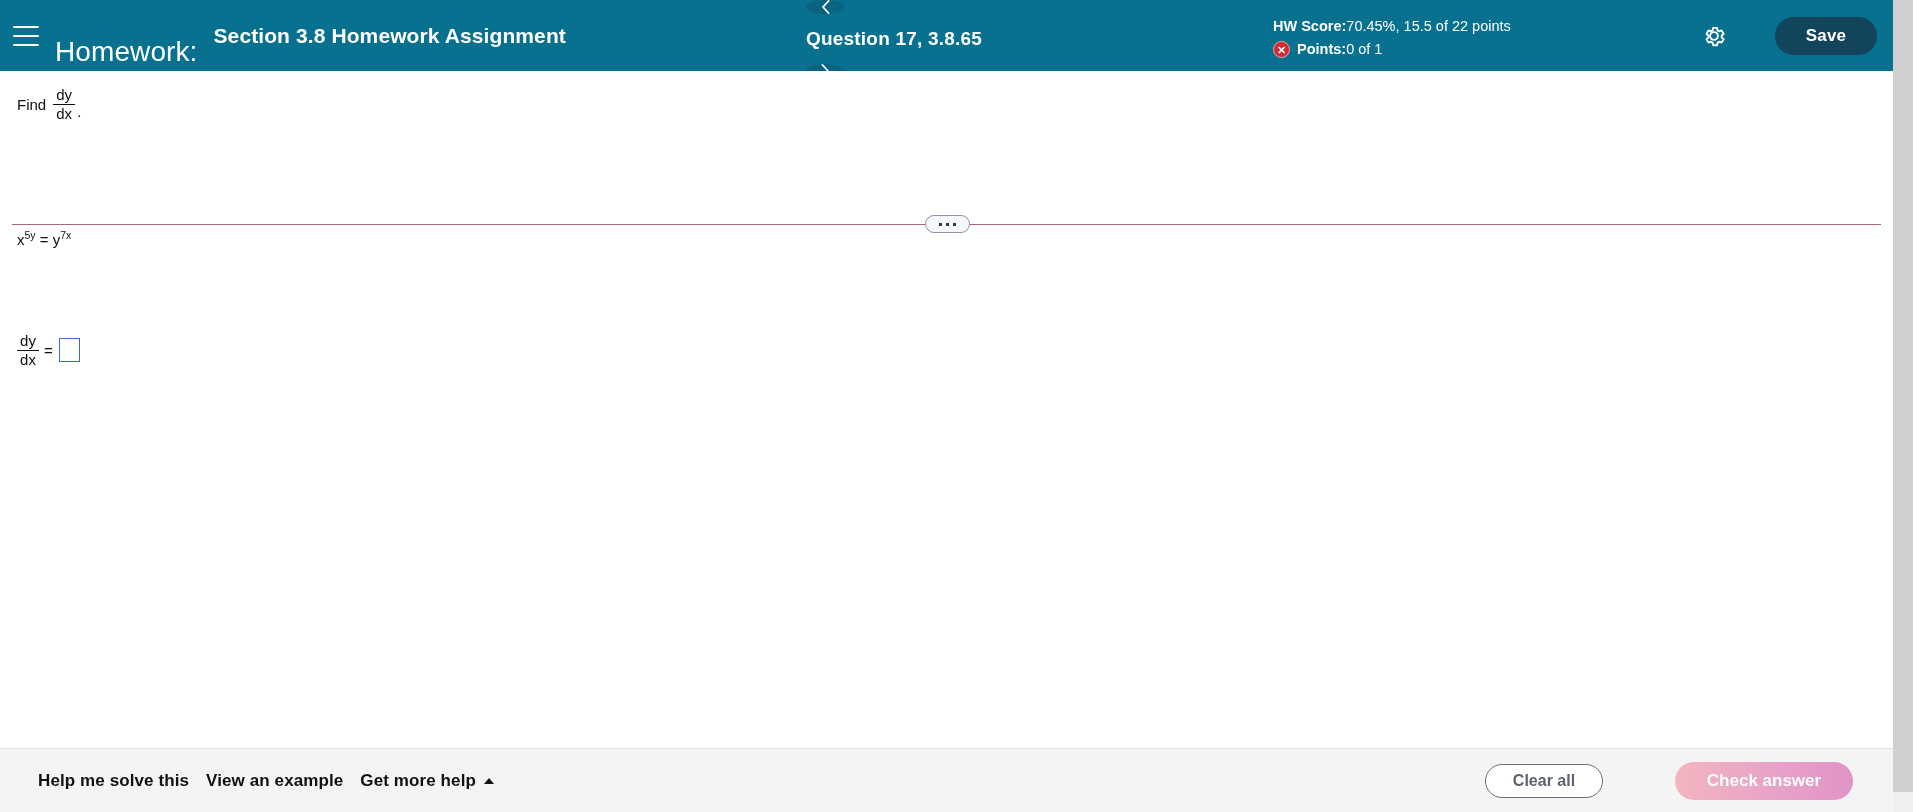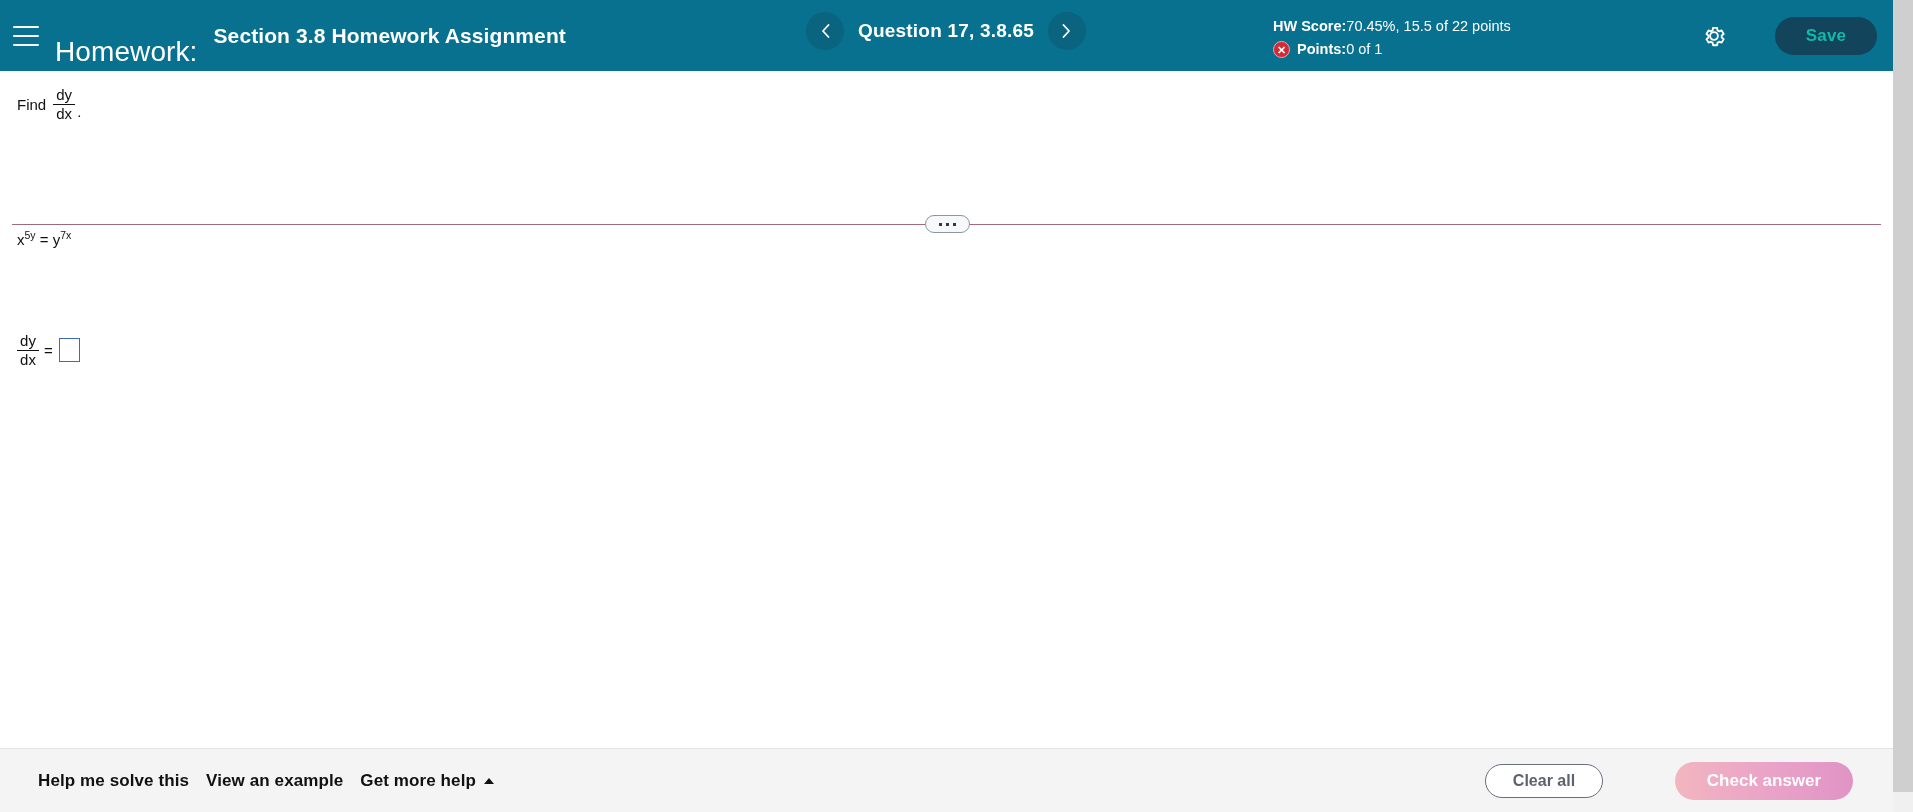--- a/index.html
+++ b/index.html
@@ -70,22 +70,22 @@
     letter-spacing: 0.1px;
     white-space: nowrap;
   }
 
   .nav-center {
     position: absolute;
     left: 806px;
     top: 0;
     height: 62px;
     display: flex;
-    align-items: center;
     gap: 14px;
+    flex-direction: column;
   }
   .nav-arrow {
     width: 38px;
     height: 38px;
     border-radius: 50%;
     background: #0a6480;
     border: none;
     color: #ffffff;
     font-size: 17px;
     line-height: 1;
@@ -150,21 +150,21 @@
   }
 
   .save-btn {
     position: absolute;
     left: 1775px;
     top: 17px;
     width: 102px;
     height: 38px;
     border-radius: 19px;
     background: #12455c;
-    color: #14b8a6;
+    color: #ffffff;
     border: none;
     font-size: 17px;
     font-weight: 700;
     cursor: pointer;
     font-family: "Liberation Sans", sans-serif;
     letter-spacing: 0.2px;
   }
 
   
   .content {

